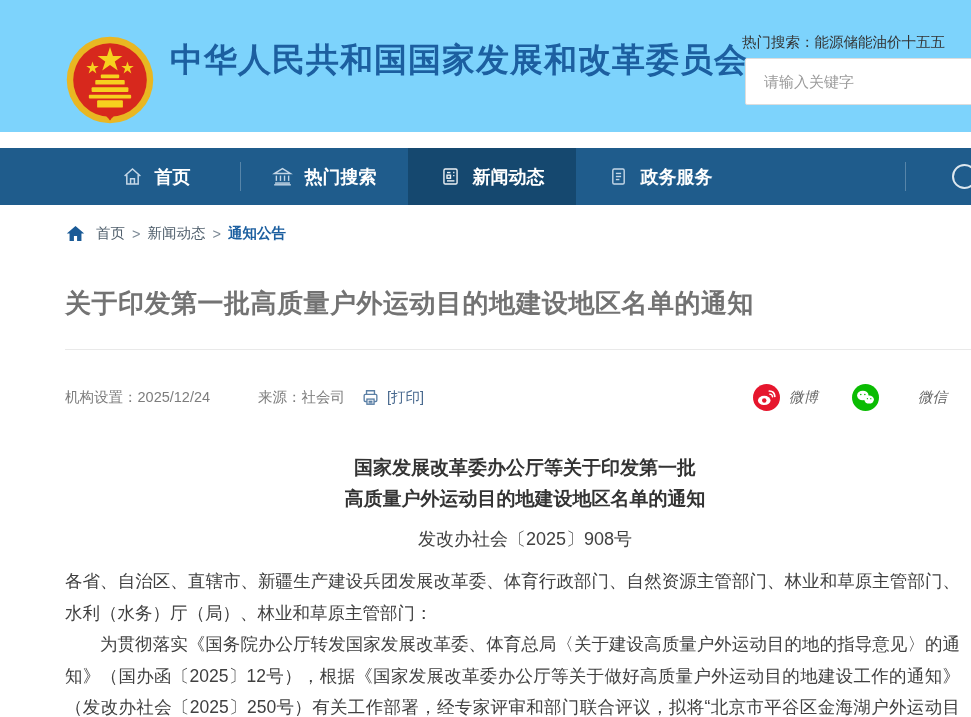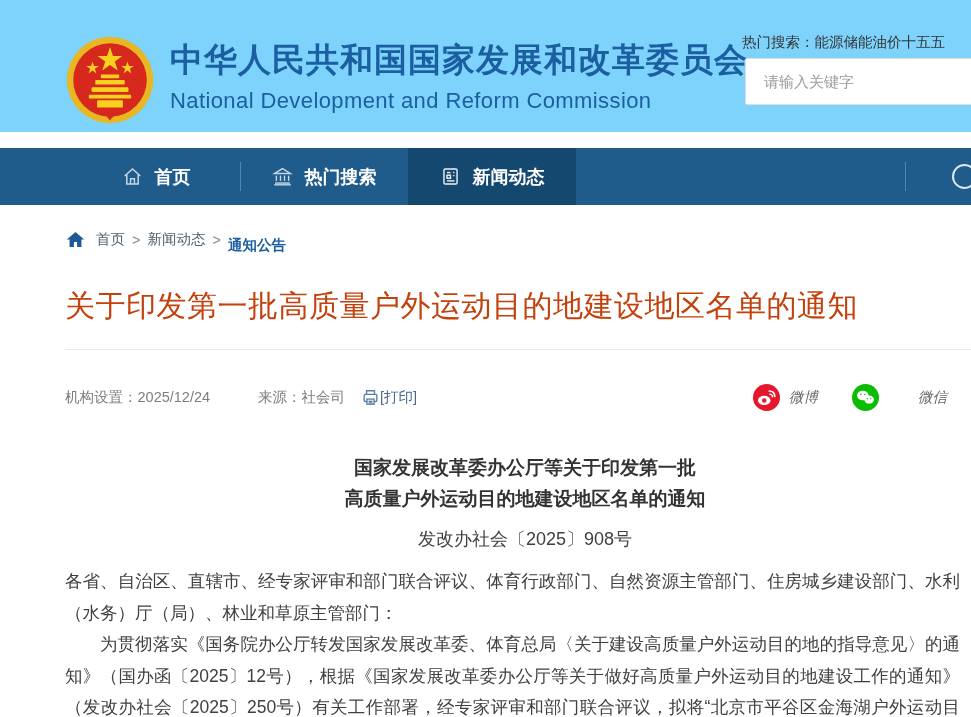--- a/index.html
+++ b/index.html
@@ -33,31 +33,31 @@
   .nav-icon { width:21px; height:21px; display:block; opacity:0.92; }
   .nav-end-divider { position:absolute; left:905px; top:14px; bottom:14px; width:1px; background:rgba(255,255,255,0.25); }
   .nav-search-circle { position:absolute; left:952px; top:16px; width:25px; height:25px;
     border:2px solid rgba(255,255,255,0.85); border-radius:50%; }
   
   .breadcrumb { position:absolute; top:224px; left:66px; display:flex; align-items:center;
     font-size:14.5px; color:#51606d; gap:7px; }
   .breadcrumb .home-ico { width:19px; height:19px; margin-right:4px; }
   .breadcrumb .sep { color:#7d8a96; }
   .breadcrumb .crumb { cursor:pointer; }
-  .breadcrumb .crumb.current { color:#1c5fa0; font-weight:bold;margin-top:12px; }
+  .breadcrumb .crumb.current { color:#1c5fa0; font-weight:bold; }
   
   .page-title { position:absolute; top:286px; left:65px; width:900px;
-    font-size:30px; font-weight:normal; color:#c2410c; letter-spacing:0.5px; }
+    font-size:26px; font-weight:bold; color:#737373; letter-spacing:0.5px; }
   .rule { position:absolute; top:349px; left:65px; width:906px; border-top:1px solid #e9e9e9; }
   .meta { position:absolute; top:384px; left:65px; width:906px; height:28px;
     font-size:14.5px; color:#7d7d7d; }
   .meta .m { position:absolute; top:4px; white-space:nowrap; }
   .m-publish { left:0; }
   .m-source { left:193px; }
-  .m-print { left:296px; color:#4a6a8f; display:flex; align-items:center; cursor:pointer; }
+  .m-print { left:296px; color:#4a6a8f; display:flex; align-items:center; gap:7px; cursor:pointer; }
   .print-ico { width:19px; height:19px; }
   .share { position:absolute; top:0; left:688px; display:flex; align-items:center; gap:10px; }
   .share .s-group { display:flex; align-items:center; gap:9px; cursor:pointer; }
   .share .s-group + .s-group { margin-left:24px;gap:39px; }
   .share .badge { width:27px; height:27px; display:block; }
   .share .s-label { font-size:14.5px; color:#666;font-style:italic; }
   .doc-head { position:absolute; top:452px; left:65px; width:920px; text-align:center;
     font-size:19px; font-weight:bold; color:#333; line-height:31px; }
   .doc-number { position:absolute; top:527px; left:65px; width:920px; text-align:center;
     font-size:18px; color:#404040; }
@@ -82,21 +82,20 @@
       <rect x="34" y="50" width="32" height="5" rx="1"></rect>
       <rect x="40" y="44" width="20" height="4" rx="1"></rect>
       <rect x="27" y="66" width="46" height="4" rx="1"></rect>
       <rect x="36" y="72" width="28" height="8" rx="1"></rect>
     </g>
     <circle cx="50" cy="50" r="43.5" fill="none" stroke="#e9b722" stroke-width="3" stroke-dasharray="4 3"></circle>
   </svg>
 
   <div class="title-block">
     <div class="title-cn">中华人民共和国国家发展和改革委员会</div>
-    <div class="title-en">National Development and Reform Commission</div>
   </div>
 
   <div class="hot-search"><span>热门搜索：</span><span class="term">能源</span><span class="term">储能</span><span class="term">油价</span><span class="term">十五五</span></div>
 
   <div class="search-box">
     <input type="text" placeholder="请输入关键字" style="">
   </div>
 </div>
 
 <div class="nav">
@@ -129,20 +128,29 @@
         <path d="M8 7.5 H12"></path>
         <rect x="8" y="10.5" width="4" height="3.5"></rect>
         <path d="M15 7.5 H16.5"></path>
         <path d="M15 11 H16.5"></path>
         <path d="M8 17 H16.5"></path>
     </svg>
     <span>新闻动态</span>
   </div>
 
 
+  <div class="nav-item">
+    <svg class="nav-icon" viewBox="0 0 24 24" fill="none" stroke="#d4e2ef" stroke-width="1.6">
+      <rect x="5.5" y="3.5" width="13" height="17" rx="1.5"></rect>
+        <path d="M9 8.5 H15"></path>
+        <path d="M9 12 H15"></path>
+        <path d="M9 15.5 H13"></path>
+    </svg>
+    <span>政务服务</span>
+  </div>
 
   <div class="nav-end-divider"></div>
   <div class="nav-search-circle"></div>
 </div>
 
 <div class="breadcrumb">
   <svg class="home-ico" viewBox="0 0 24 24" fill="#1a5a96">
     <path d="M12 2.5 L23 12 H19.5 V21.5 H14 V15 H10 V21.5 H4.5 V12 H1 Z"></path>
   </svg>
   <span class="crumb">首页</span>
@@ -196,15 +204,15 @@
 </div>
 
 <div class="doc-head">
   <div>国家发展改革委办公厅等关于印发第一批</div>
   <div>高质量户外运动目的地建设地区名单的通知</div>
 </div>
 
 <div class="doc-number">发改办社会〔2025〕908号</div>
 
 <div class="body-text">
-  <p>各省、自治区、直辖市、经专家评审和部门联合评议、体育行政部门、自然资源主管部门、住房城乡建设部门、水利（水务）厅（局）、林业和草原主管部门：</p>
+  <p>各省、自治区、直辖市、新疆生产建设兵团发展改革委、体育行政部门、自然资源主管部门、林业和草原主管部门、水利（水务）厅（局）、林业和草原主管部门：</p>
   <p class="indent">为贯彻落实《国务院办公厅转发国家发展改革委、体育总局〈关于建设高质量户外运动目的地的指导意见〉的通知》（国办函〔2025〕12号），根据《国家发展改革委办公厅等关于做好高质量户外运动目的地建设工作的通知》（发改办社会〔2025〕250号）有关工作部署，经专家评审和部门联合评议，拟将“北京市平谷区金海湖户外运动目的地”等49个目的地纳入高质量户外运动目的地建设地区名单予以重点支持（以下简称“有关地区”，名单见附件），有关事项通知如下。</p>
 </div>
 
 </body></html>

